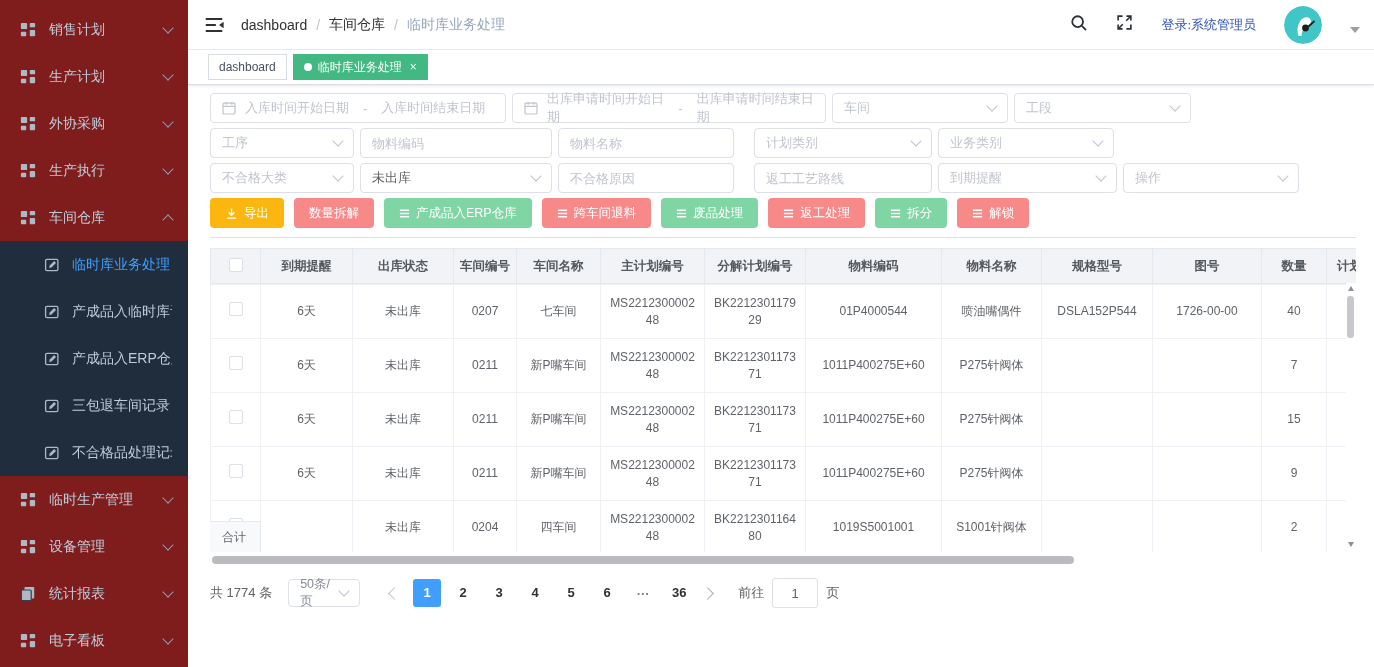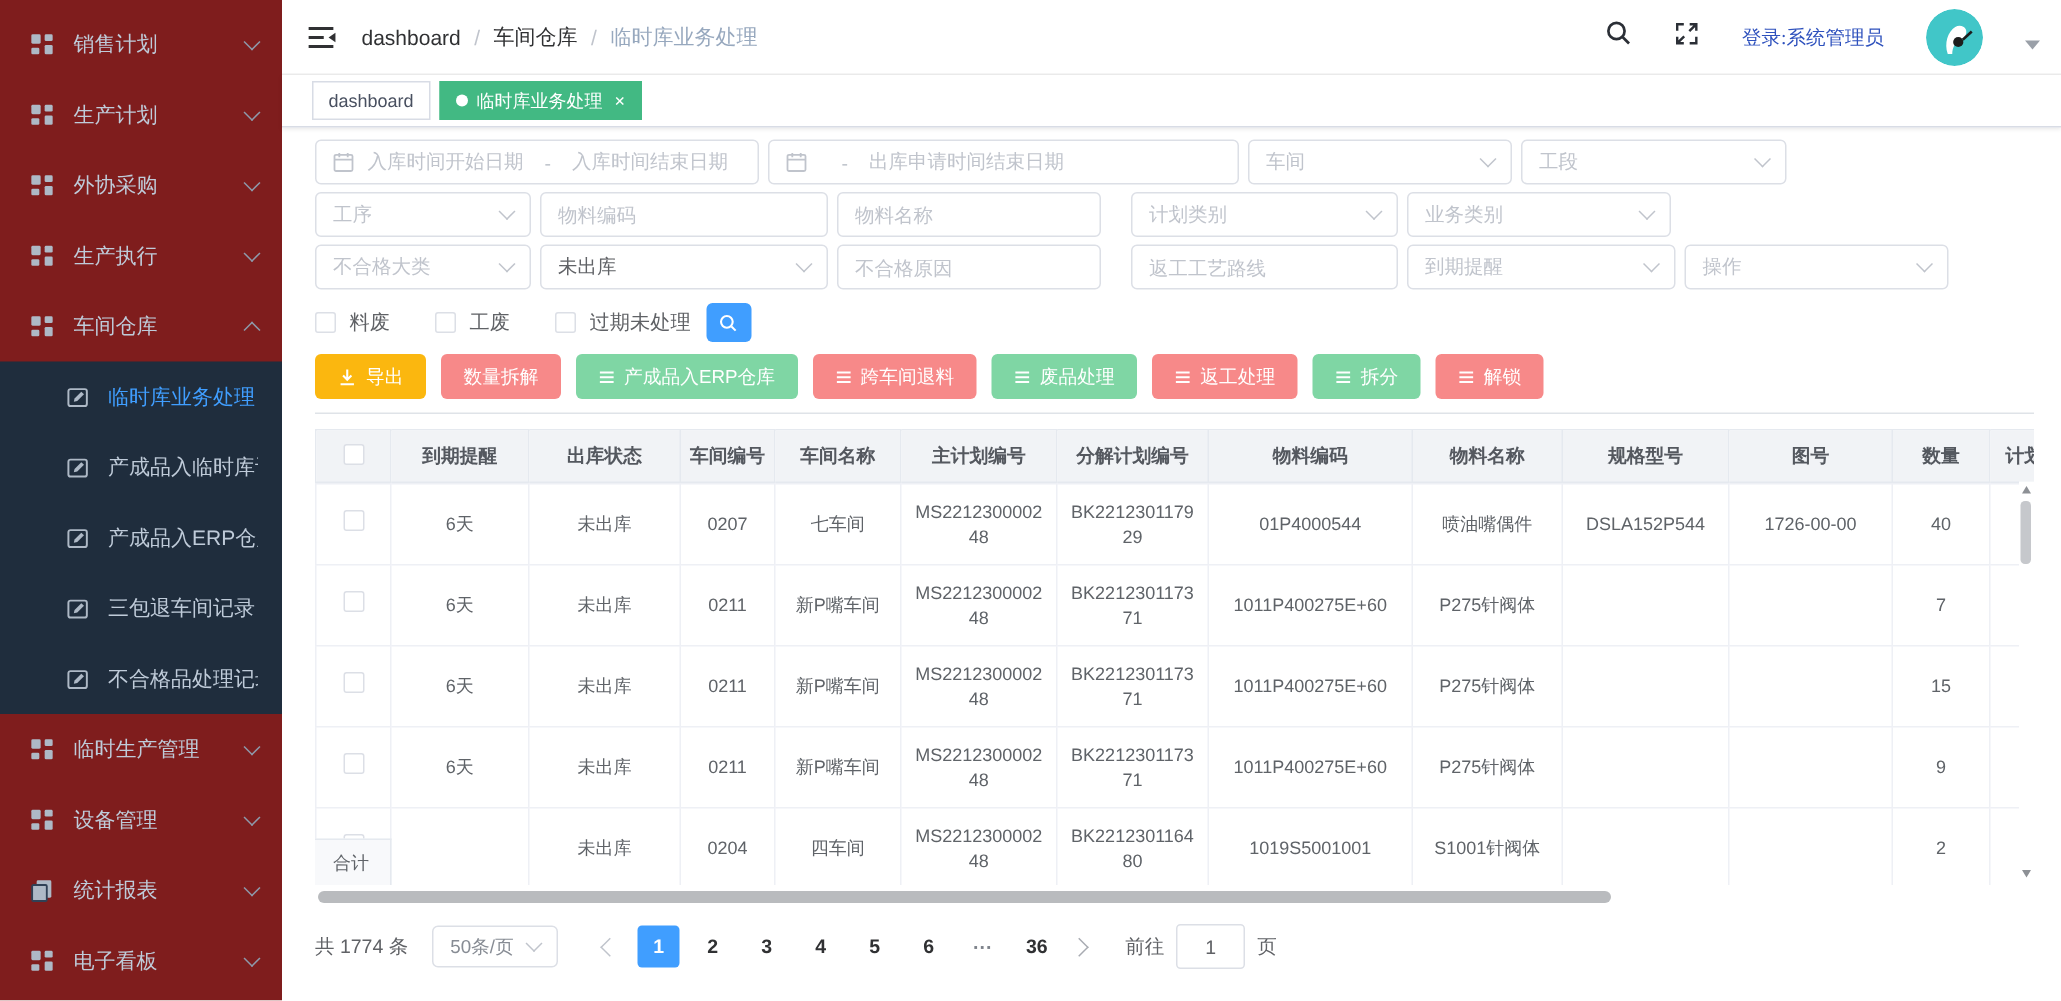--- a/index.html
+++ b/index.html
@@ -77,21 +77,21 @@
   .vscroll .arr{position:absolute;left:1.5px;width:0;height:0;border-left:3.5px solid transparent;border-right:3.5px solid transparent;cursor:pointer;}
   .vscroll .arr.up{top:3px;border-bottom:5px solid #8d9095;}
   .vscroll .arr.down{bottom:3px;border-top:5px solid #8d9095;}
   .vscroll .thumb{position:absolute;left:1px;top:13px;width:7px;height:42px;background:#c6c8cc;border-radius:3px;cursor:pointer;}
   .hscroll{position:relative;width:1146px;height:10px;margin-top:3px;}
   .hscroll .thumb{position:absolute;left:2px;top:1px;width:862px;height:8px;background:#b9bbbe;border-radius:4px;cursor:pointer;}
 
   
   .pager{display:flex;align-items:center;margin-top:13px;font-size:13px;color:#606266;}
   .pager .total{margin-right:16px;}
-  .psize{width:84px;height:28px;margin-right:22px;font-size:12.5px;color:#878c94;}
+  .psize{width:72px;height:28px;margin-right:22px;font-size:12.5px;color:#878c94;}
   .pchev{width:8px;height:8px;border-right:1.6px solid #a8abb2;border-bottom:1.6px solid #a8abb2;cursor:pointer;}
   .pchev.left{transform:rotate(135deg);border-color:#c0c4cc;margin:0 10px 0 8px;}
   .pchev.right{transform:rotate(-45deg);margin:0 12px 0 6px;}
   .page-num{min-width:28px;height:28px;line-height:28px;text-align:center;font-weight:700;color:#303133;font-size:13px;margin:0 4px;cursor:pointer;border-radius:3px;}
   .page-num.active{background:#409eff;color:#fff;}
   .page-dots{color:#7d828a;font-weight:700;margin:0 4px;min-width:28px;text-align:center;cursor:pointer;}
   .goto{display:flex;align-items:center;margin-left:14px;}
   .goto input{width:40px;height:26px;border:1px solid #dcdfe6;border-radius:3px;text-align:center;font-size:13px;color:#606266;margin:0 8px;outline:none;}
 </style>
 </head>
@@ -319,20 +319,21 @@
           <span class="range-sep">-</span>
           <span>入库时间结束日期</span>
         </div>
         <div class="fbox w-d2">
           <span class="cal-icon">
               <svg viewBox="0 0 14 14" width="14" height="14" fill="none" stroke="#c0c4cc" stroke-width="1.2">
                 <rect x="1" y="2.2" width="12" height="10.8" rx="1"></rect>
                 <path d="M1 5.4h12M4.2 1v2.8M9.8 1v2.8"></path>
               </svg>
             </span>
+          <span>出库申请时间开始日期</span>
           <span class="range-sep">-</span>
           <span>出库申请时间结束日期</span>
         </div>
         <div class="fbox w-s1">
           <span>车间</span>
           <span class="sel-arrow"></span>
         </div>
         <div class="fbox w-s2">
           <span>工段</span>
           <span class="sel-arrow"></span>
@@ -370,40 +371,20 @@
         <div class="fbox c5">
           <span>到期提醒</span>
           <span class="sel-arrow"></span>
         </div>
         <div class="fbox c6">
           <span>操作</span>
           <span class="sel-arrow"></span>
         </div>
       </div>
 
-      <div class="cbrow">
-        <span class="cbgroup">
-          <span class="cb"></span>
-          <span class="cblabel">料废</span>
-        </span>
-        <span class="cbgroup">
-          <span class="cb"></span>
-          <span class="cblabel">工废</span>
-        </span>
-        <span class="cbgroup" style="margin-right:0;">
-          <span class="cb"></span>
-          <span class="cblabel">过期未处理</span>
-        </span>
-        <button class="mini-search">
-          <svg viewBox="0 0 14 14" width="13" height="13">
-              <circle cx="6" cy="6" r="4.2" fill="none" stroke="#fff" stroke-width="1.5"></circle>
-              <path d="M9.3 9.3l3 3" stroke="#fff" stroke-width="1.5"></path>
-            </svg>
-        </button>
-      </div>
 
       <div class="toolbar">
         <button class="btn btn-yellow">
           <svg viewBox="0 0 14 14" width="13" height="13" fill="none" stroke="#fff" stroke-width="1.5">
               <path d="M7 1.5v7M4 5.8l3 3 3-3M2.2 12h9.6"></path>
             </svg>
           <span>导出</span>
         </button>
         <button class="btn btn-pink">
           <span>数量拆解</span>

